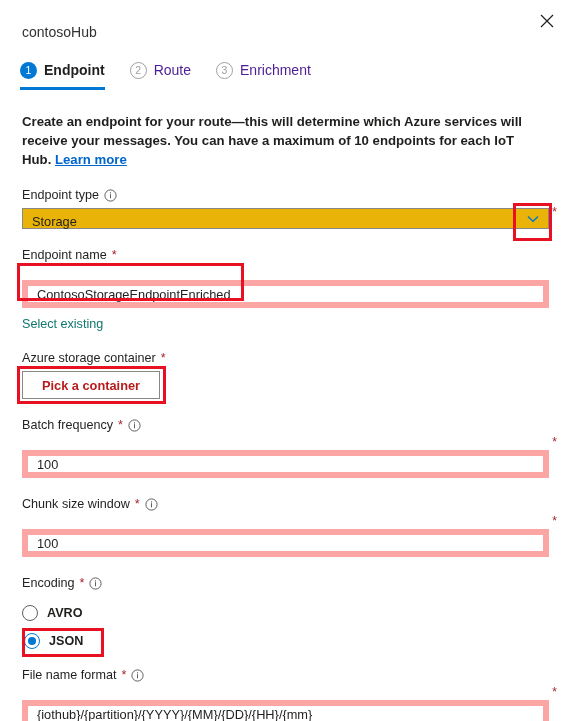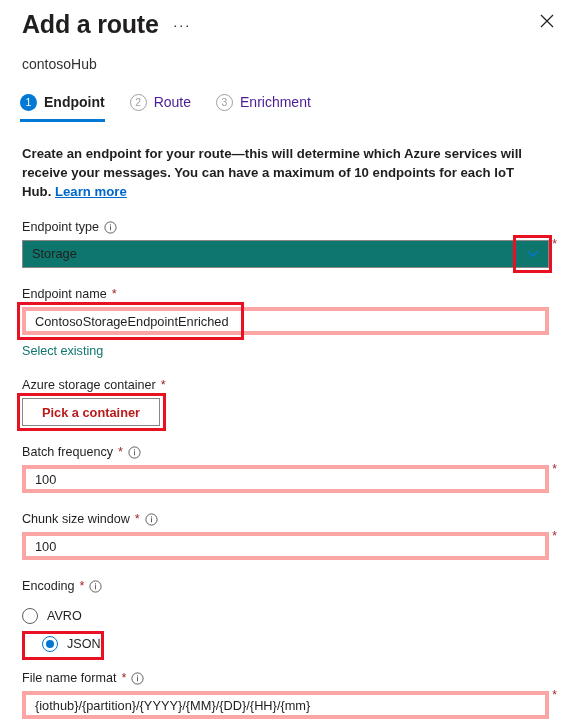--- a/index.html
+++ b/index.html
@@ -71,31 +71,31 @@
   }
   .req { color: #a4262c; font-size: 12.6px; }
   .info-ico {
     width: 13px; height: 13px; display: inline-flex;
     align-items: center; justify-content: center; cursor: pointer;
   }
   .info-ico svg { display: block; }
 
   .ctl-wrap { position: relative; }
   .inp {
-    width: 100%; height: 28px; border: 4px solid #fca5a5; background: #fff;
+    width: 100%; height: 28px; border: 6px solid #fca5a5; background: #fff;
     font-size: 12.8px; color: #201f1e; padding: 0 9px; line-height: 26px;
-    font-family: "Liberation Sans", sans-serif; outline: none;
+    font-family: "Liberation Sans", sans-serif; outline: none; margin-top: 12px;
   }
   .inp-ast {
     position: absolute; right: -8px; top: -2px;
     color: #a4262c; font-size: 12px; line-height: 12px;
   }
 
   
-  .dd { display: flex; width: 100%; height: 28px; border: 1px solid #8a8886; background: #0f766e; }
+  .dd { display: flex; width: 100%; height: 21px; border: 1px solid #8a8886; background: #eab308; }
   .dd-val { flex: 1; font-size: 12.8px; color: #201f1e; padding: 0 9px; line-height: 26px; }
   .dd-arrow {
     width: 30px; display: flex; align-items: center; justify-content: center;
     cursor: pointer;
   }
 
   
   .redbox { position: absolute; border: 3px solid #e81123; pointer-events: none; }
 
   
@@ -121,24 +121,20 @@
   .radio-lbl { font-size: 12.6px; color: #201f1e; }
 
   .helper { font-size: 12.8px; color: #201f1e; line-height: 19px; margin-top: 9px; }
 </style>
 </head>
 <body>
 
 <div class="blade">
 
   <div class="hdr">
-    <div class="hdr-row">
-      <h1 class="title">Add a route</h1>
-      <span class="ellipsis-btn">···</span>
-    </div>
     <div class="subtitle">contosoHub</div>
     <div class="close-btn">
       <svg width="14" height="14" viewBox="0 0 14 14" aria-hidden="true">
         <path d="M1 1 L13 13 M13 1 L1 13" stroke="#201f1e" stroke-width="1.2" fill="none"></path>
       </svg>
     </div>
   </div>
 
   <div class="tabs">
     <div class="tab active">
@@ -252,27 +248,27 @@
         <span>Encoding</span>
         <span class="req">*</span>
         <span class="info-ico">
           <svg width="13" height="13" viewBox="0 0 13 13" aria-hidden="true">
             <circle cx="6.5" cy="6.5" r="5.6" fill="none" stroke="#605e5c" stroke-width="1"></circle>
             <rect x="6" y="5.2" width="1" height="4.1" fill="#605e5c"></rect>
             <rect x="6" y="3.3" width="1" height="1.2" fill="#605e5c"></rect>
           </svg>
         </span>
       </div>
-      <div style="margin-top:9px;">
+      <div style="margin-top:9px;font-weight:bold;">
         <div class="radio-row">
           <span class="radio"></span>
           <span class="radio-lbl">AVRO</span>
         </div>
         <div class="ctl-wrap" style="display:inline-block; margin-top:3px;">
-          <div class="radio-row" style="padding:2px 14px 2px 20px;">
+          <div class="radio-row" style="padding:2px 14px 2px 2px;">
             <span class="radio on"></span>
             <span class="radio-lbl">JSON</span>
           </div>
           <div class="redbox" style="left:0px; top:0px; width:82px; height:29px;"></div>
         </div>
       </div>
     </div>
 
     <div class="field" style="margin-top:14px;">
       <div class="flabel">

